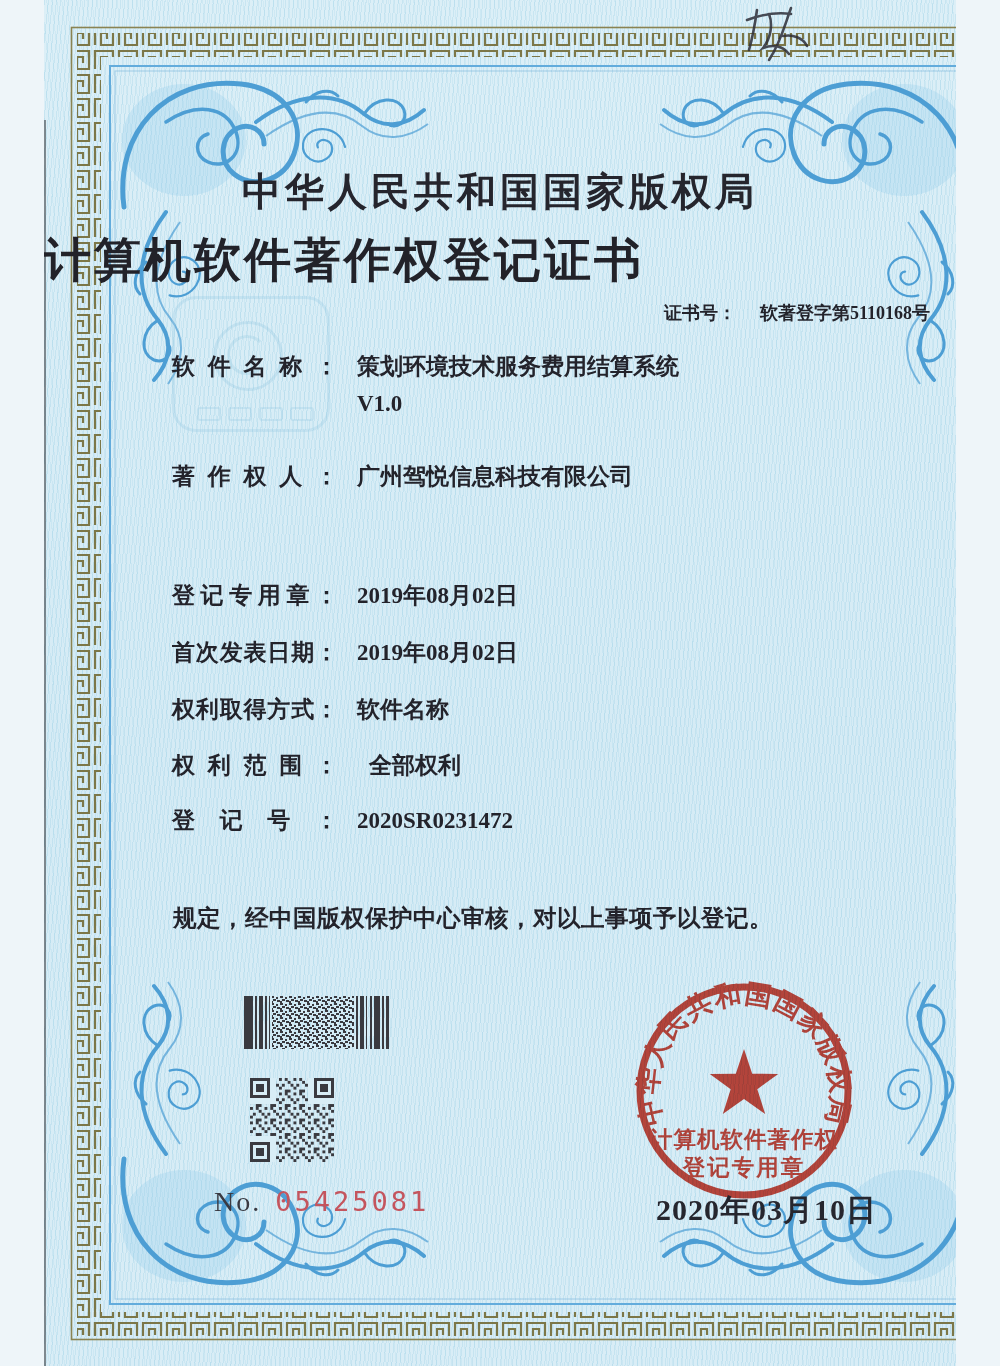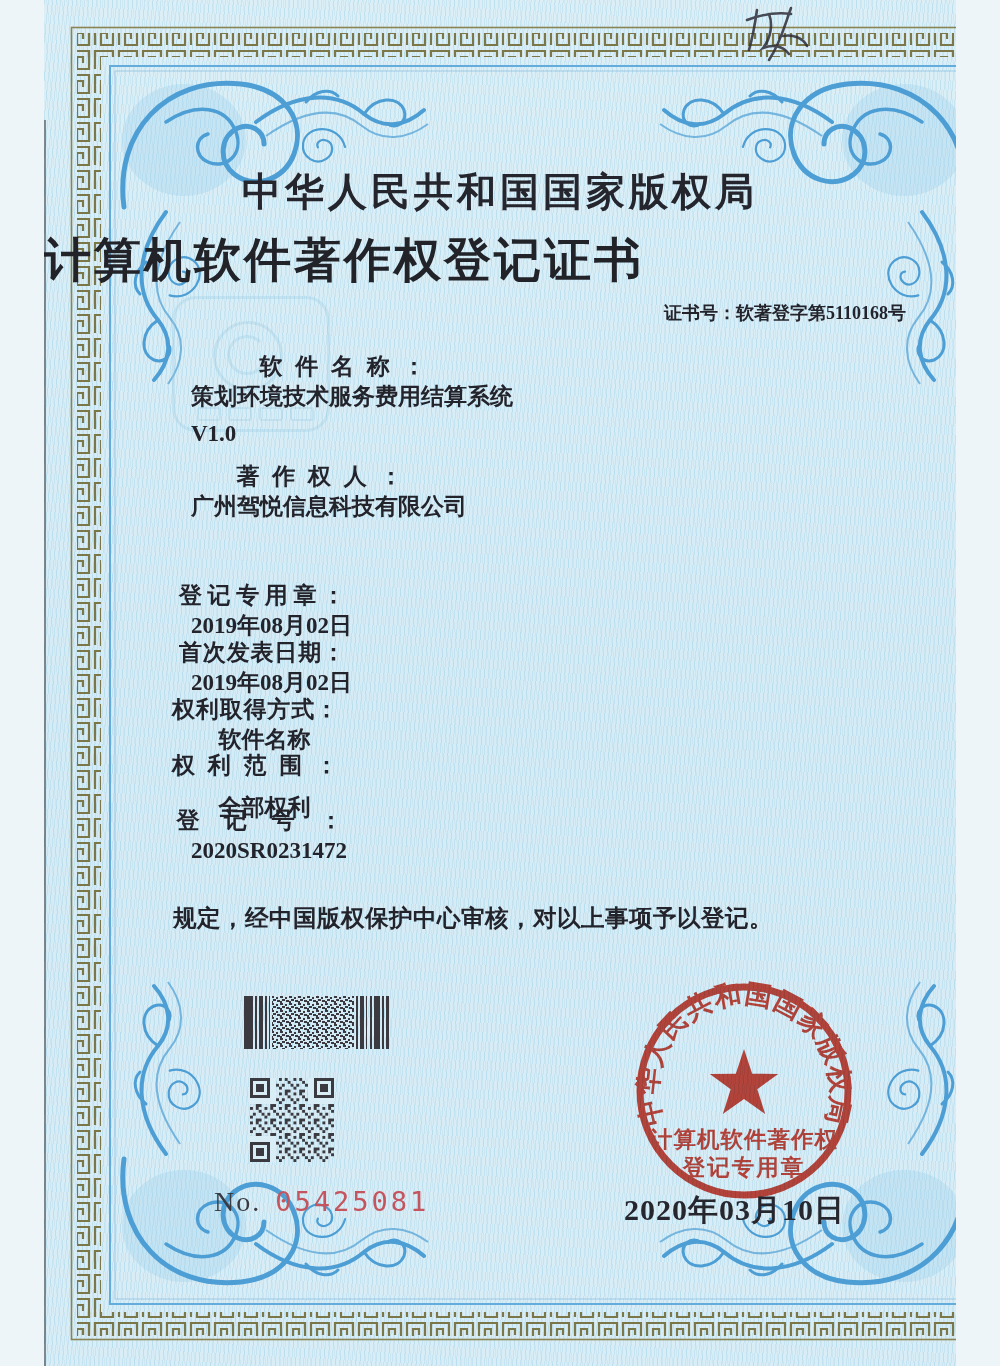--- a/index.html
+++ b/index.html
@@ -20,32 +20,32 @@
   .abs{position:absolute;}
   .authority{
     left:0;top:165px;width:100%;text-align:center;
     font-size:39px;font-weight:bold;letter-spacing:4px;color:#25252d;
   }
   .cert-title{
     left:0;top:229px;width:100%;
     font-size:47px;font-weight:bold;letter-spacing:3px;color:#222229;
   }
   .certno-row{left:620px;top:301px;font-size:18px;font-weight:bold;white-space:nowrap;}
-  .certno-row .v{margin-left:0;}
-  .row{position:absolute;left:128px;display:flex;align-items:center;font-size:23px;font-weight:bold;line-height:1.3;flex-direction:column;}
+  .certno-row .v{margin-left:24px;}
+  .row{position:absolute;left:128px;display:flex;align-items:flex-start;font-size:23px;font-weight:bold;line-height:1.3;}
   .row .lbl{display:inline-block;width:166px;text-align:justify;text-align-last:justify;flex:none;}
   .row .val{margin-left:19px;white-space:nowrap;}
   .row .ver{margin-top:7px;}
   .statement{left:129px;top:869px;width:790px;font-size:23.5px;font-weight:bold;letter-spacing:.5px;line-height:1.3;}
   .statement .l1{padding-left:44px;}
   .statement .l2{margin-top:34px;}
   .serial{left:170px;top:1186px;font-size:28px;white-space:nowrap;}
   .serial .no{color:#3a3a42;letter-spacing:2px;}
   .serial .num{font-family:"DejaVu Sans Mono","Liberation Mono",monospace;color:#c4555e;letter-spacing:3px;margin-left:14px;font-size:27px;}
-  .issue-date{left:580px;top:1190px;font-size:30px;font-weight:bold;color:#26262e;letter-spacing:1px;}
+  .issue-date{left:612px;top:1190px;font-size:30px;font-weight:bold;color:#26262e;letter-spacing:1px;}
   .watermark{
     left:128px;top:296px;width:152px;height:130px;border:3px solid rgba(150,200,225,.55);
     border-radius:24px;opacity:.55;
   }
   .watermark .wm-ring{
     position:absolute;left:38px;top:22px;width:64px;height:64px;border:3px solid rgba(150,200,225,.6);border-radius:50%;
   }
   .watermark .wm-c{
     position:absolute;left:52px;top:36px;width:34px;height:34px;border:3px solid rgba(150,200,225,.55);border-radius:50%;border-right-color:transparent;
   }

